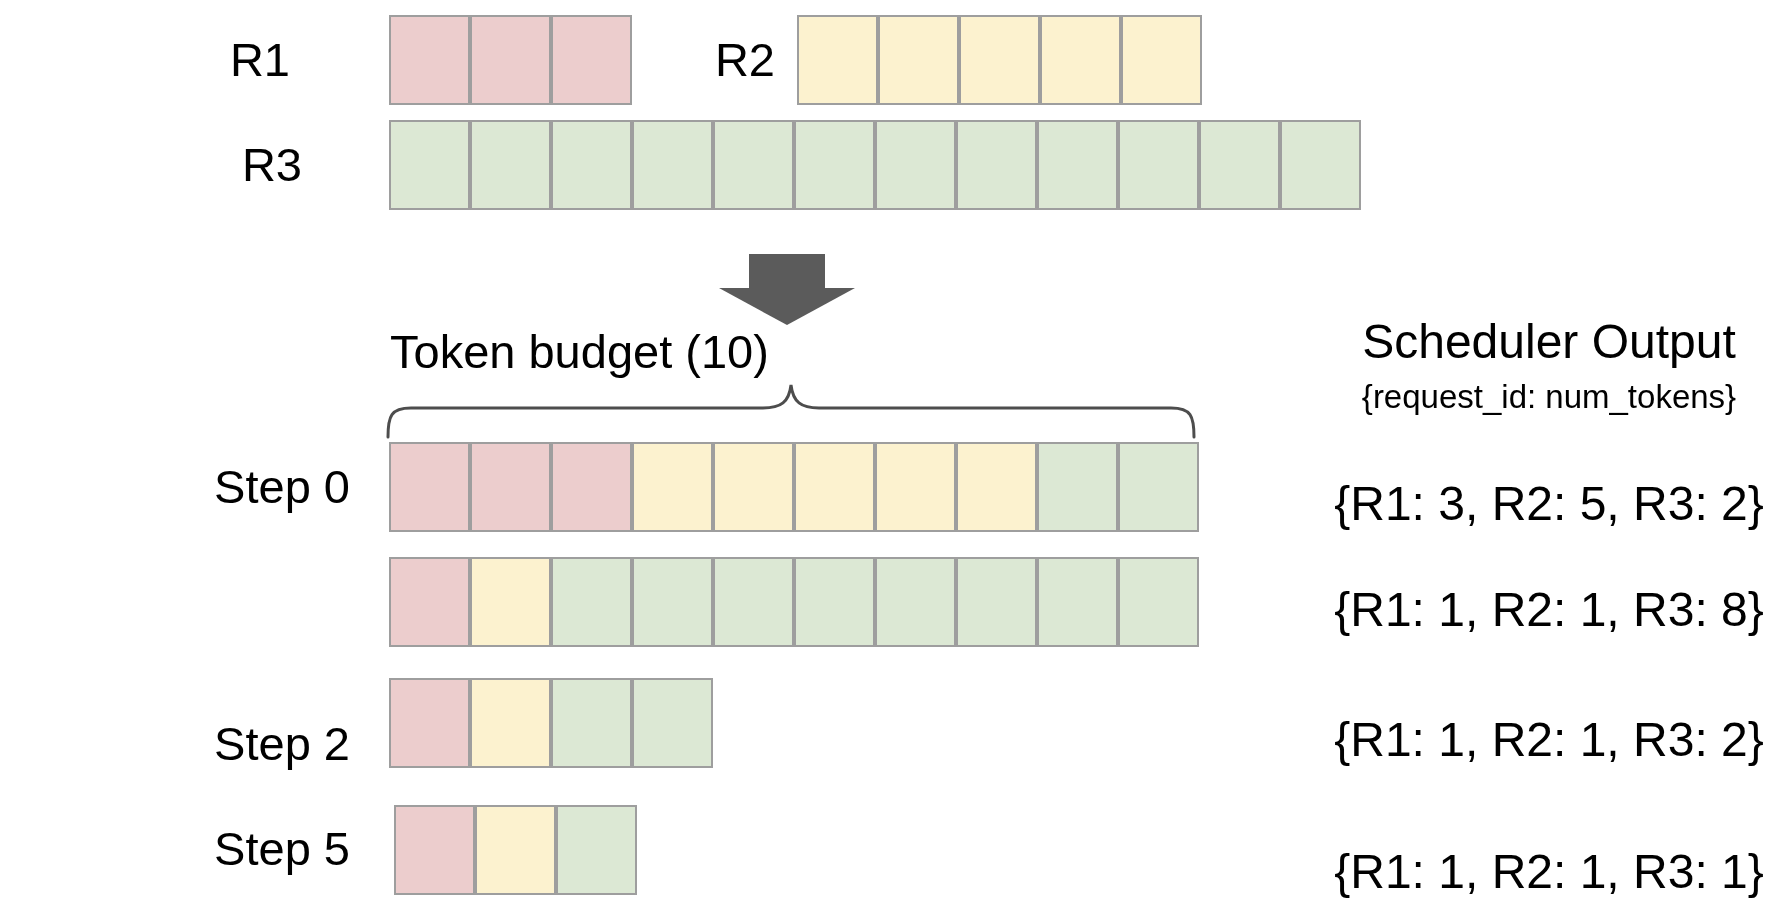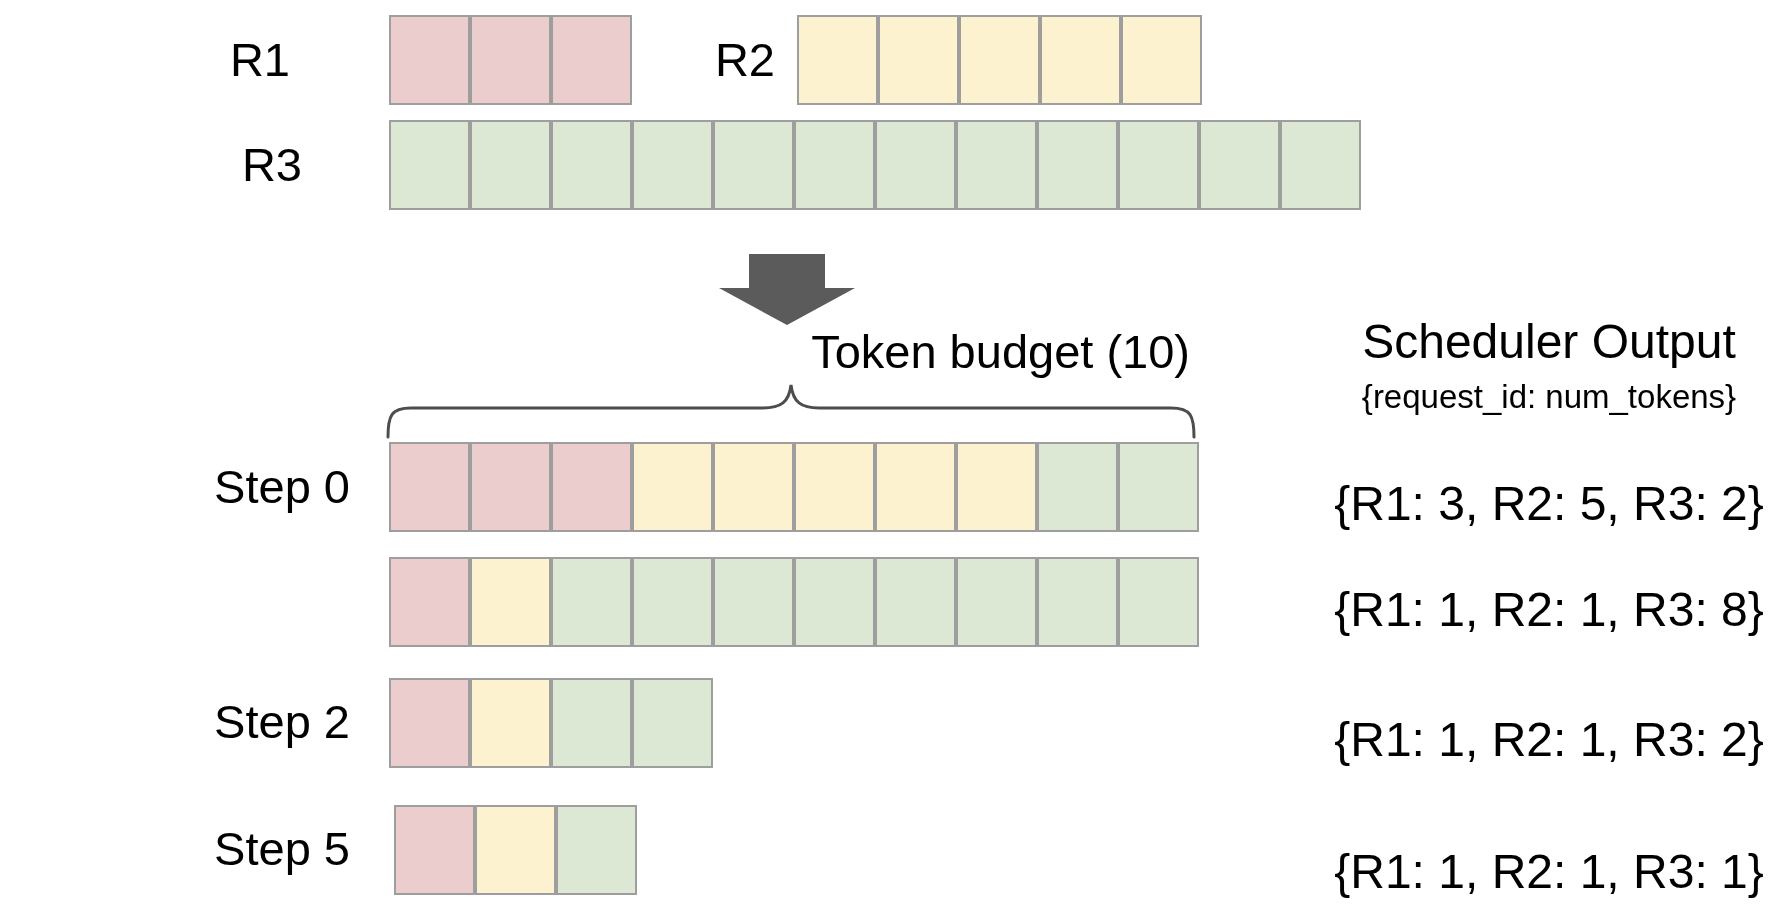--- a/index.html
+++ b/index.html
@@ -3,21 +3,21 @@
 <meta charset="utf-8">
 <title>Scheduler Diagram</title>
 <style>
   html,body { margin:0; padding:0; background:#ffffff; }
   .canvas {
     position:relative; width:1788px; height:918px; background:#ffffff;
     font-family:"Liberation Sans", sans-serif; color:#000000; overflow:hidden;
   }
   .lbl { position:absolute; font-size:47px; line-height:56px; white-space:nowrap; }
   .right-align { text-align:right; }
-  .center { text-align:right; }
+  .center { text-align:left; }
   .cells { position:absolute; display:flex; }
   .cell { flex:none; width:81px; height:90px; box-sizing:border-box; border:2px solid #9E9E9E; }
   
   .arrow-stem { position:absolute; left:749px; top:254px; width:76px; height:35px; background:#5B5B5B; }
   .arrow-head { position:absolute; left:719px; top:288px; width:0; height:0;
                 border-left:68px solid transparent; border-right:68px solid transparent;
                 border-top:37px solid #5B5B5B; }
   
   .token-budget { position:absolute; left:390px; top:326px; width:800px; font-size:47px; line-height:52px; }
   .brace { position:absolute; left:385px; top:382px; }
@@ -95,21 +95,21 @@
       <div class="cell" style="background: rgb(220, 232, 212); border-color: rgb(158, 158, 158);"></div>
       <div class="cell" style="background: rgb(220, 232, 212); border-color: rgb(158, 158, 158);"></div>
       <div class="cell" style="background: rgb(220, 232, 212); border-color: rgb(158, 158, 158);"></div>
       <div class="cell" style="background: rgb(220, 232, 212); border-color: rgb(158, 158, 158);"></div>
       <div class="cell" style="background: rgb(220, 232, 212); border-color: rgb(158, 158, 158);"></div>
       <div class="cell" style="background: rgb(220, 232, 212); border-color: rgb(158, 158, 158);"></div>
       <div class="cell" style="background: rgb(220, 232, 212); border-color: rgb(158, 158, 158);"></div>
       <div class="cell" style="background: rgb(220, 232, 212); border-color: rgb(158, 158, 158);"></div>
     </div>
 
-  <div class="lbl right-align" style="left:150px; top:694px; width:200px;">Step 2</div>
+  <div class="lbl right-align" style="left:150px; top:716px; width:200px;">Step 2</div>
   <div class="cells" style="left:389px; top:678px;">
       <div class="cell" style="background: rgb(236, 205, 205); border-color: rgb(158, 158, 158);"></div>
       <div class="cell" style="background: rgb(252, 242, 207); border-color: rgb(158, 158, 158);"></div>
       <div class="cell" style="background: rgb(220, 232, 212); border-color: rgb(158, 158, 158);"></div>
       <div class="cell" style="background: rgb(220, 232, 212); border-color: rgb(158, 158, 158);"></div>
     </div>
 
   <div class="lbl right-align" style="left:150px; top:821px; width:200px;">Step 5</div>
   <div class="cells" style="left:394px; top:805px;">
       <div class="cell" style="background: rgb(236, 205, 205); border-color: rgb(158, 158, 158);"></div>

